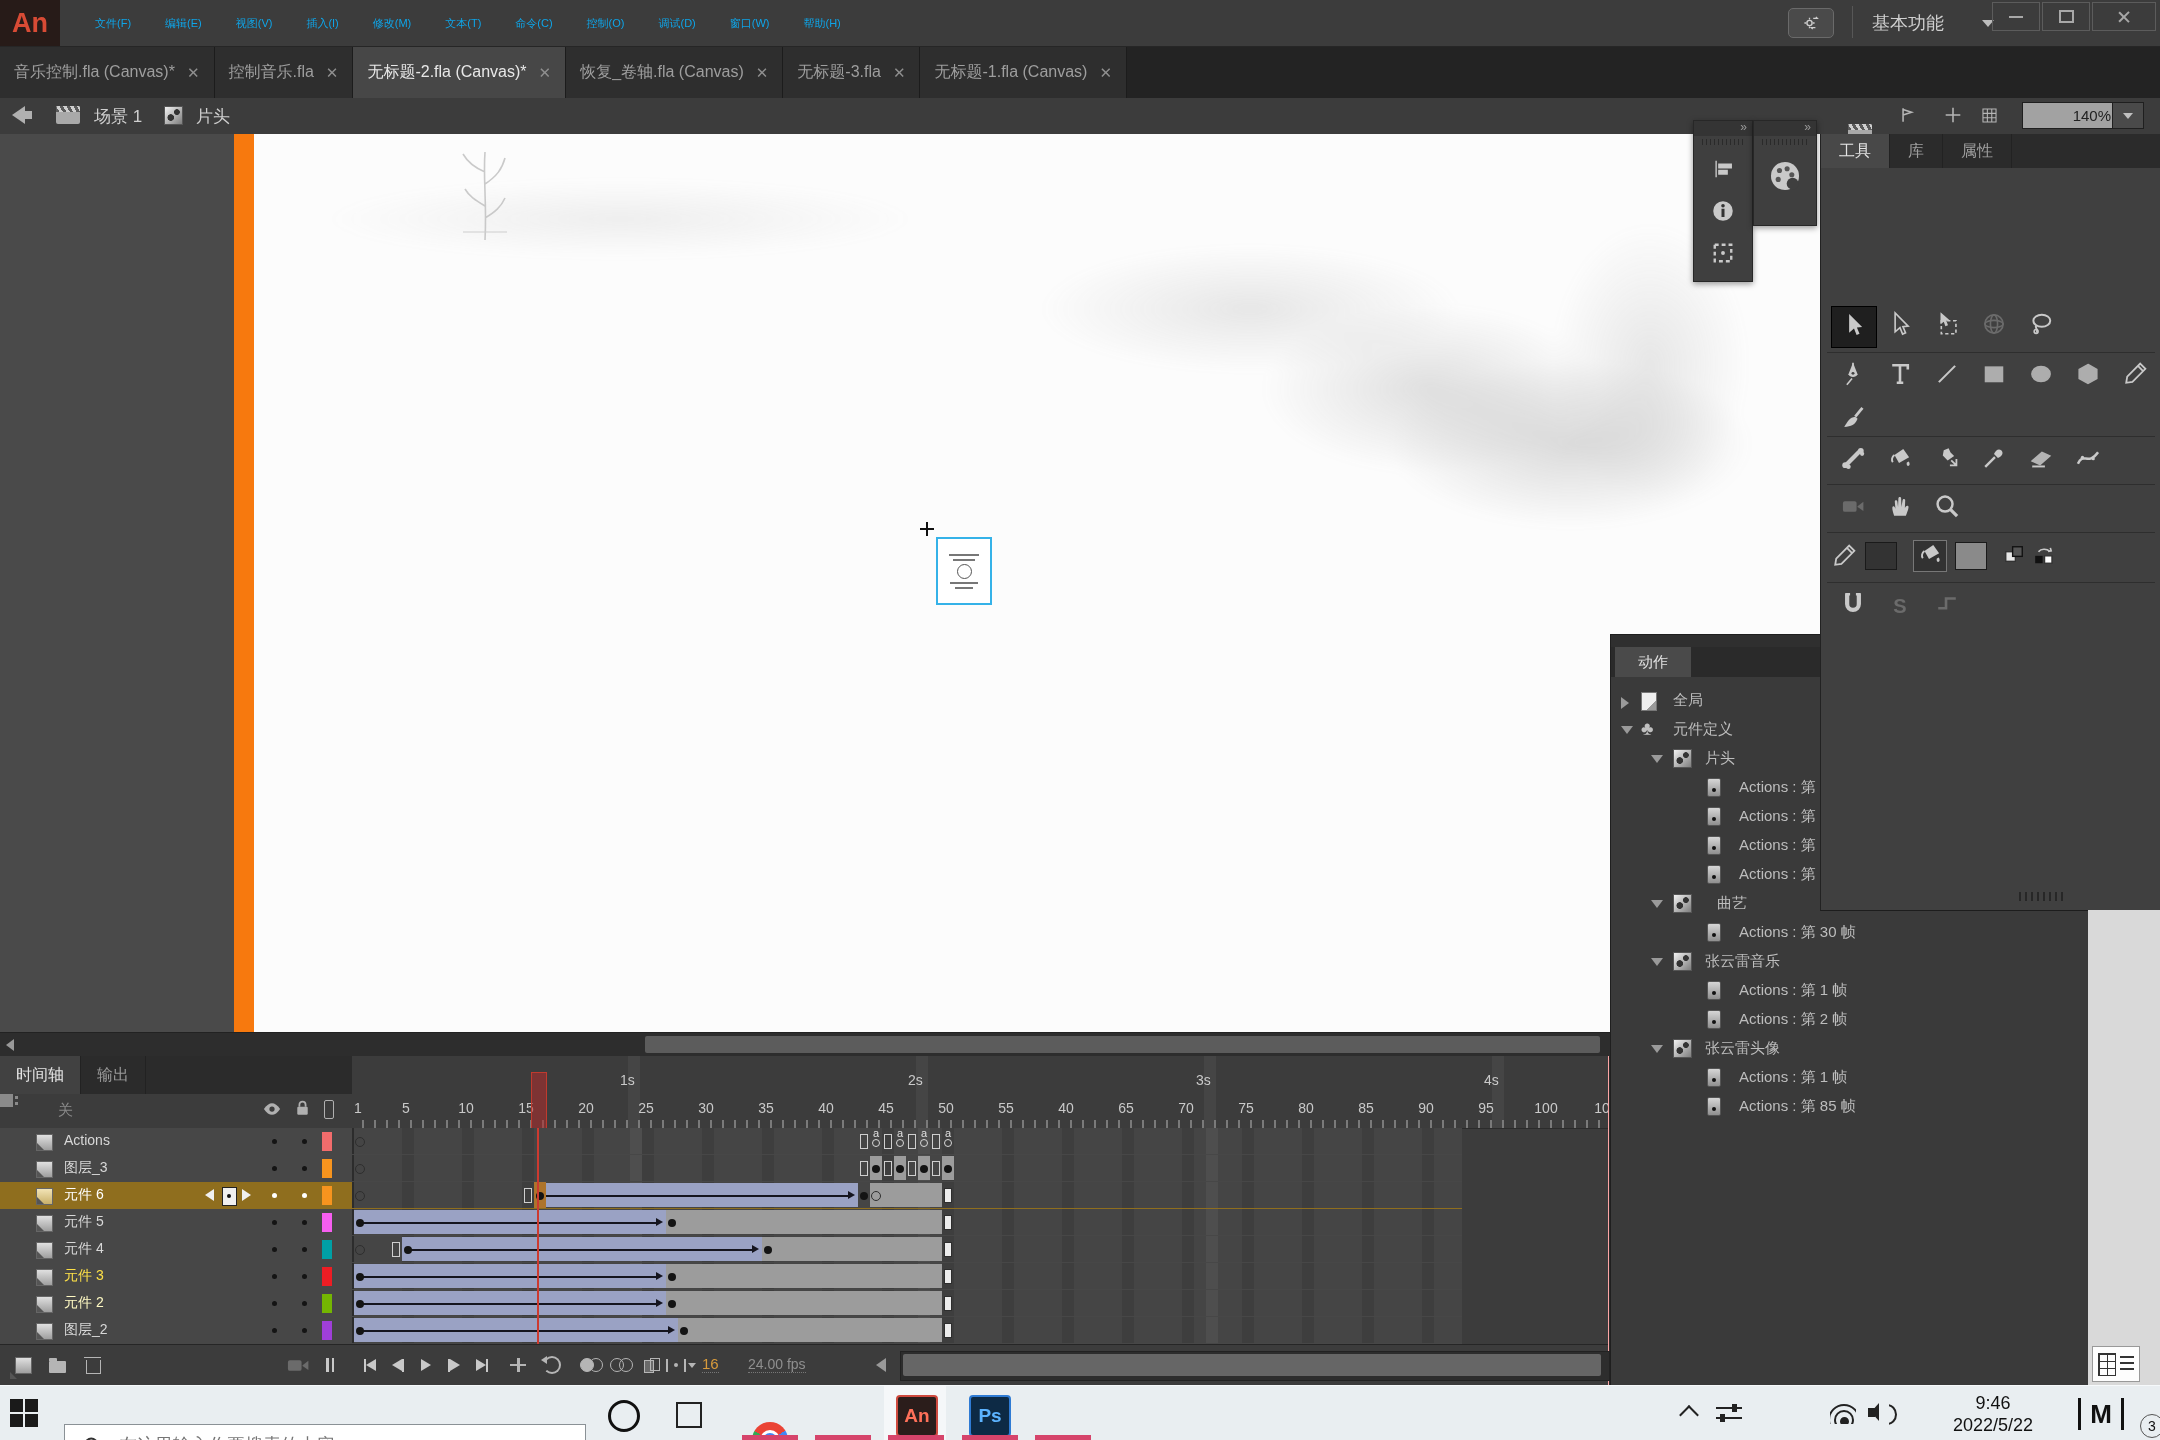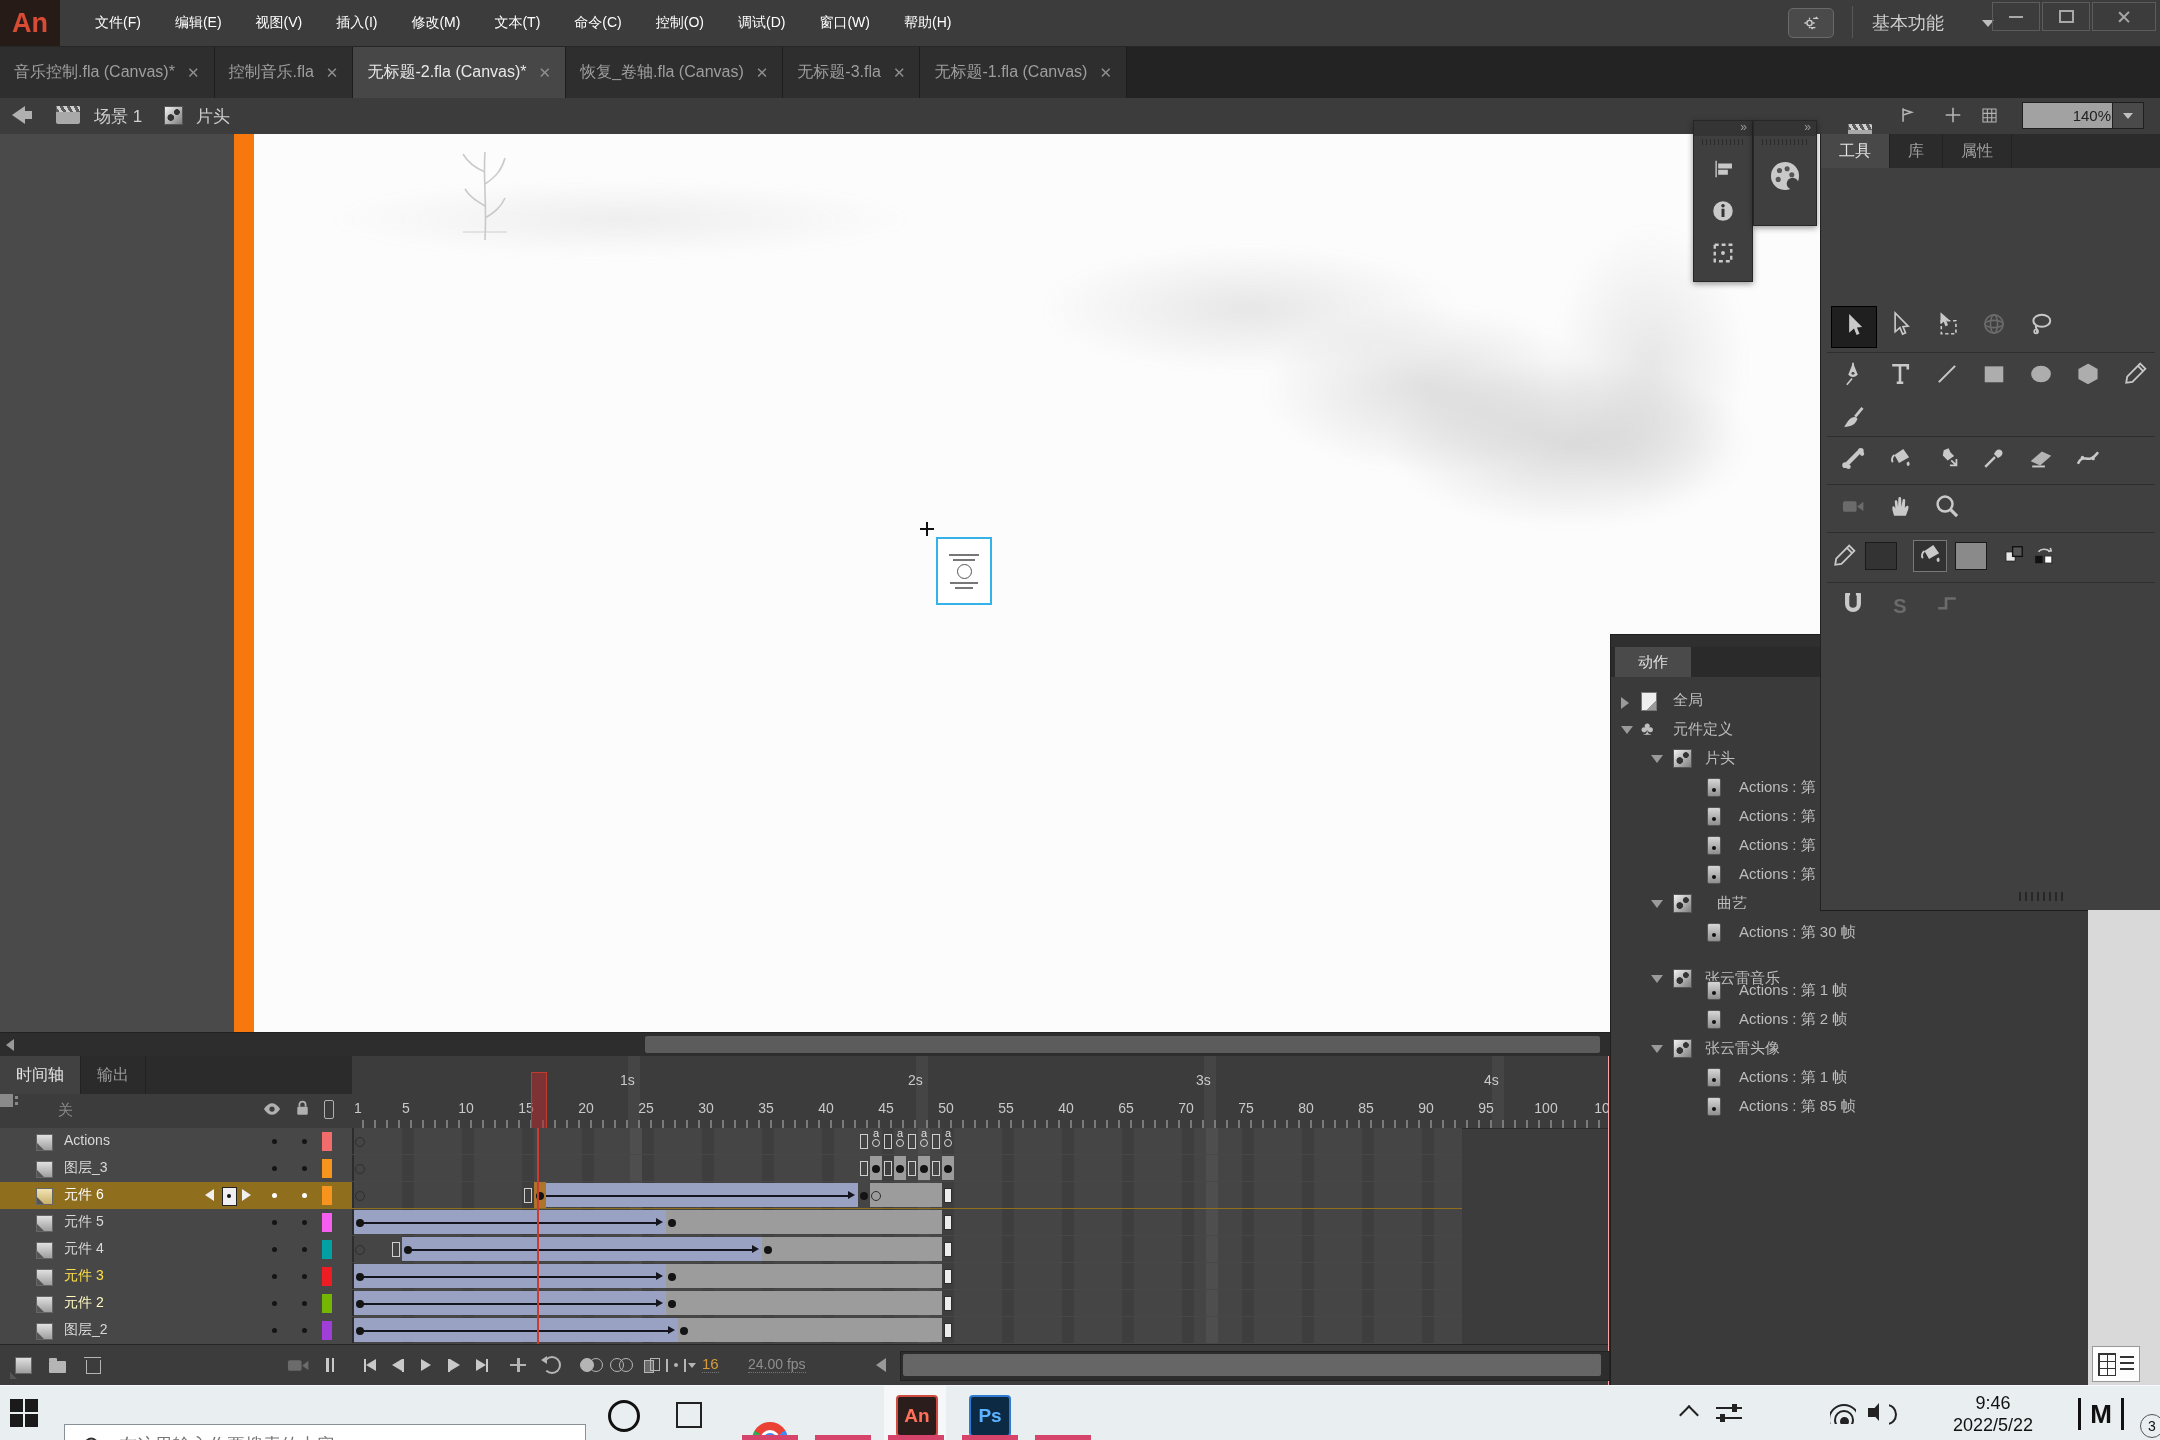--- a/index.html
+++ b/index.html
@@ -4,21 +4,21 @@
 <style>
   html,body{margin:0;padding:0;background:#2b2b2b;}
   body{width:2160px;height:1440px;position:relative;overflow:hidden;
        font-family:"Liberation Sans","DejaVu Sans",sans-serif;
        -webkit-font-smoothing:antialiased;}
   .abs{position:absolute;}
   
   #menubar{left:0;top:0;width:2160px;height:46px;background:#3c3c3c;border-bottom:1px solid #262626;}
   #applogo{left:0;top:0;width:60px;height:46px;background:#271b18;color:#d84b35;
            font-size:27px;font-weight:bold;display:flex;align-items:center;justify-content:center;}
-  .menuitem{height:46px;display:inline-flex;align-items:center;padding:0 17px;color:#ffffff;font-size:14px;cursor:default;}
+  .menuitem{height:46px;display:inline-flex;align-items:center;padding:0 17px;color:#0ea5e9;font-size:11px;cursor:default;}
   #menuitems{left:78px;top:0;height:46px;}
   #wsbtn{left:1788px;top:8px;width:44px;height:28px;background:#4a4a4a;border:1px solid #6a6a6a;border-radius:5px;
          color:#cfcfcf;display:flex;align-items:center;justify-content:center;}
   #wsdivider{left:1852px;top:6px;width:1px;height:32px;background:#575757;}
   #wslabel{left:1872px;top:0;height:46px;display:flex;align-items:center;color:#cfcfcf;font-size:18px;}
   #wscaret{left:1982px;top:20px;width:0;height:0;border-left:6px solid transparent;border-right:6px solid transparent;border-top:7px solid #bdbdbd;}
   .winbtn{top:2px;width:46px;height:27px;border:1px solid #5c5c5c;display:flex;align-items:center;justify-content:center;}
   #btnmin{left:1992px;} #btnmax{left:2042px;} #btnclose{left:2092px;width:62px;}
   .glyph-min{width:14px;height:2px;background:#a8a8a8;}
   .glyph-max{width:11px;height:9px;border:2px solid #a8a8a8;}
@@ -409,21 +409,21 @@
       </div>
       <div class="treeitem" style="top: 207px;">
         <div class="treeexp open" style="left: 40px;"></div>
         <span class="mcicon" style="position: absolute; left: 62px; top: 4px;"></span>
         <div class="treelabel" style="left: 106px;">曲艺</div>
       </div>
       <div class="treeitem" style="top: 236px;">
         <div class="scripticon" style="left: 96px; top: 4px;"></div>
         <div class="treelabel" style="left: 128px;">Actions : 第 30 帧</div>
       </div>
-      <div class="treeitem" style="top: 282px;">
+      <div class="treeitem" style="top: 265px;">
         <div class="treeexp open" style="left: 40px;"></div>
         <span class="mcicon" style="position: absolute; left: 62px; top: 4px;"></span>
         <div class="treelabel" style="left: 94px;">张云雷音乐</div>
       </div>
       <div class="treeitem" style="top: 294px;">
         <div class="scripticon" style="left: 96px; top: 4px;"></div>
         <div class="treelabel" style="left: 128px;">Actions : 第 1 帧</div>
       </div>
       <div class="treeitem" style="top: 323px;">
         <div class="scripticon" style="left: 96px; top: 4px;"></div>

